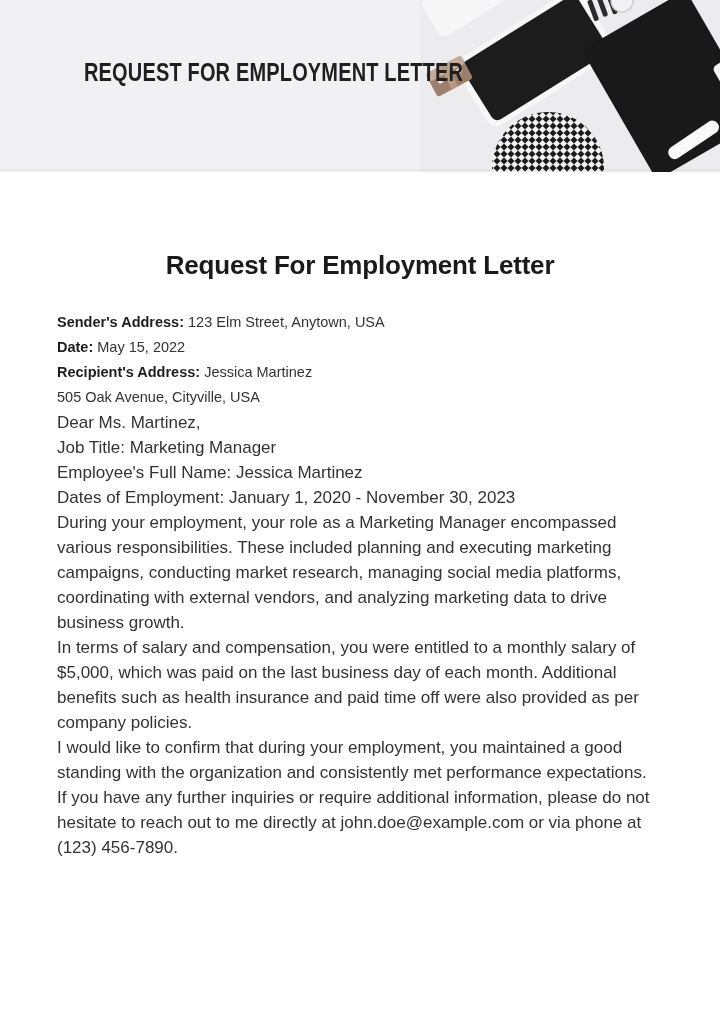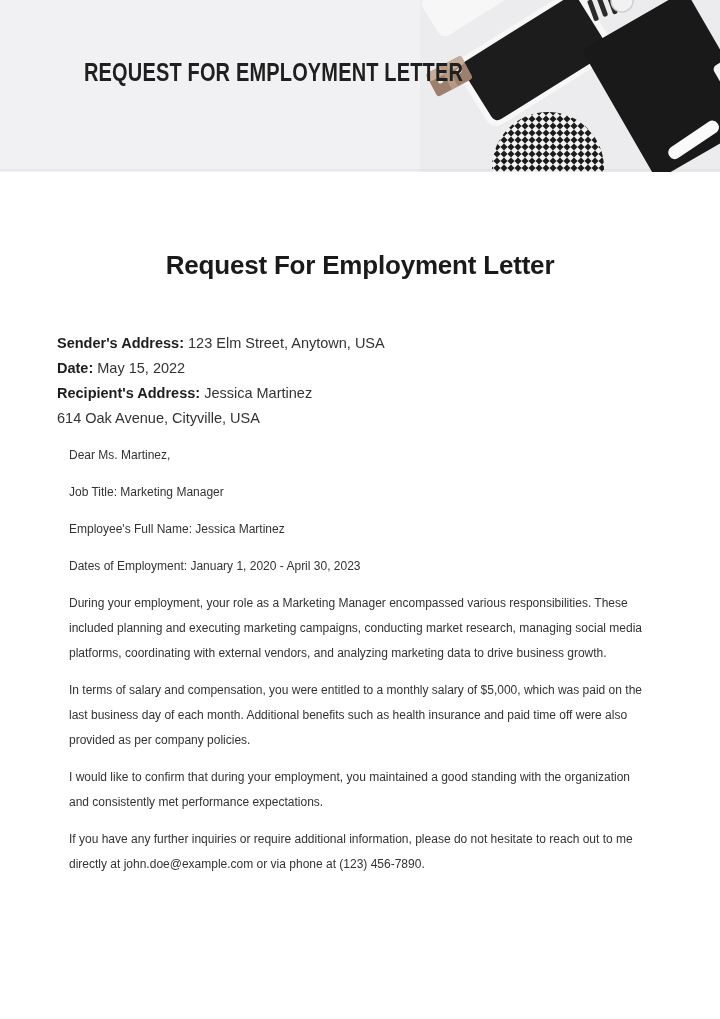--- a/index.html
+++ b/index.html
@@ -73,38 +73,38 @@
     text-align: center;
     font-size: 26px;
     font-weight: bold;
     color: #1a1a1a;
     letter-spacing: -0.2px;
     margin: 78px 0 0 0;
     line-height: 1.2;
   }
 
   .addr-block {
-    margin-top: 50px;
+    margin-top: 29px;
   }
   .addr-line {
     font-size: 14.5px;
     line-height: 25px;
     color: #333333;
     white-space: nowrap;
   }
   .addr-line b {
     font-weight: bold;
     color: #1d1d1d;
   }
 
   p.para {
-    font-size: 12px;
+    font-size: 17px;
     line-height: 25px;
     color: #333333;
-    margin: 12px;
+    margin: 0;
   }
   .gap-lg { margin-top: 49px; }
   .gap-md { margin-top: 25px; }
   .tight { margin-top: 0; }
   .clipped {
     overflow: hidden;
   }
 </style>
 </head>
 <body>
@@ -172,31 +172,31 @@
   <div class="addr-block">
     <div class="addr-line">
       <b>Sender's Address:</b><span> 123 Elm Street, Anytown, USA</span>
     </div>
     <div class="addr-line">
       <b>Date:</b><span> May 15, 2022</span>
     </div>
     <div class="addr-line">
       <b>Recipient's Address:</b><span> Jessica Martinez</span>
     </div>
-    <div class="addr-line">614 Oak Avenue, Cityville, USA</div>
+    <div class="addr-line">505 Oak Avenue, Cityville, USA</div>
   </div>
 
   <p class="para gap-lg">Dear Ms. Martinez,</p>
 
 
   <p class="para tight">Job Title: Marketing Manager</p>
 
   <p class="para gap-md">Employee's Full Name: Jessica Martinez</p>
 
-  <p class="para gap-md">Dates of Employment: January 1, 2020 - April 30, 2023</p>
+  <p class="para gap-md">Dates of Employment: January 1, 2020 - November 30, 2023</p>
 
   <p class="para gap-md">During your employment, your role as a Marketing Manager encompassed various responsibilities. These included planning and executing marketing campaigns, conducting market research, managing social media platforms, coordinating with external vendors, and analyzing marketing data to drive business growth.</p>
 
   <p class="para gap-md">In terms of salary and compensation, you were entitled to a monthly salary of $5,000, which was paid on the last business day of each month. Additional benefits such as health insurance and paid time off were also provided as per company policies.</p>
 
   <p class="para gap-md">I would like to confirm that during your employment, you maintained a good standing with the organization and consistently met performance expectations.</p>
 
   <p class="para gap-md">If you have any further inquiries or require additional information, please do not hesitate to reach out to me directly at john.doe@example.com or via phone at (123) 456-7890.</p>
 
 

